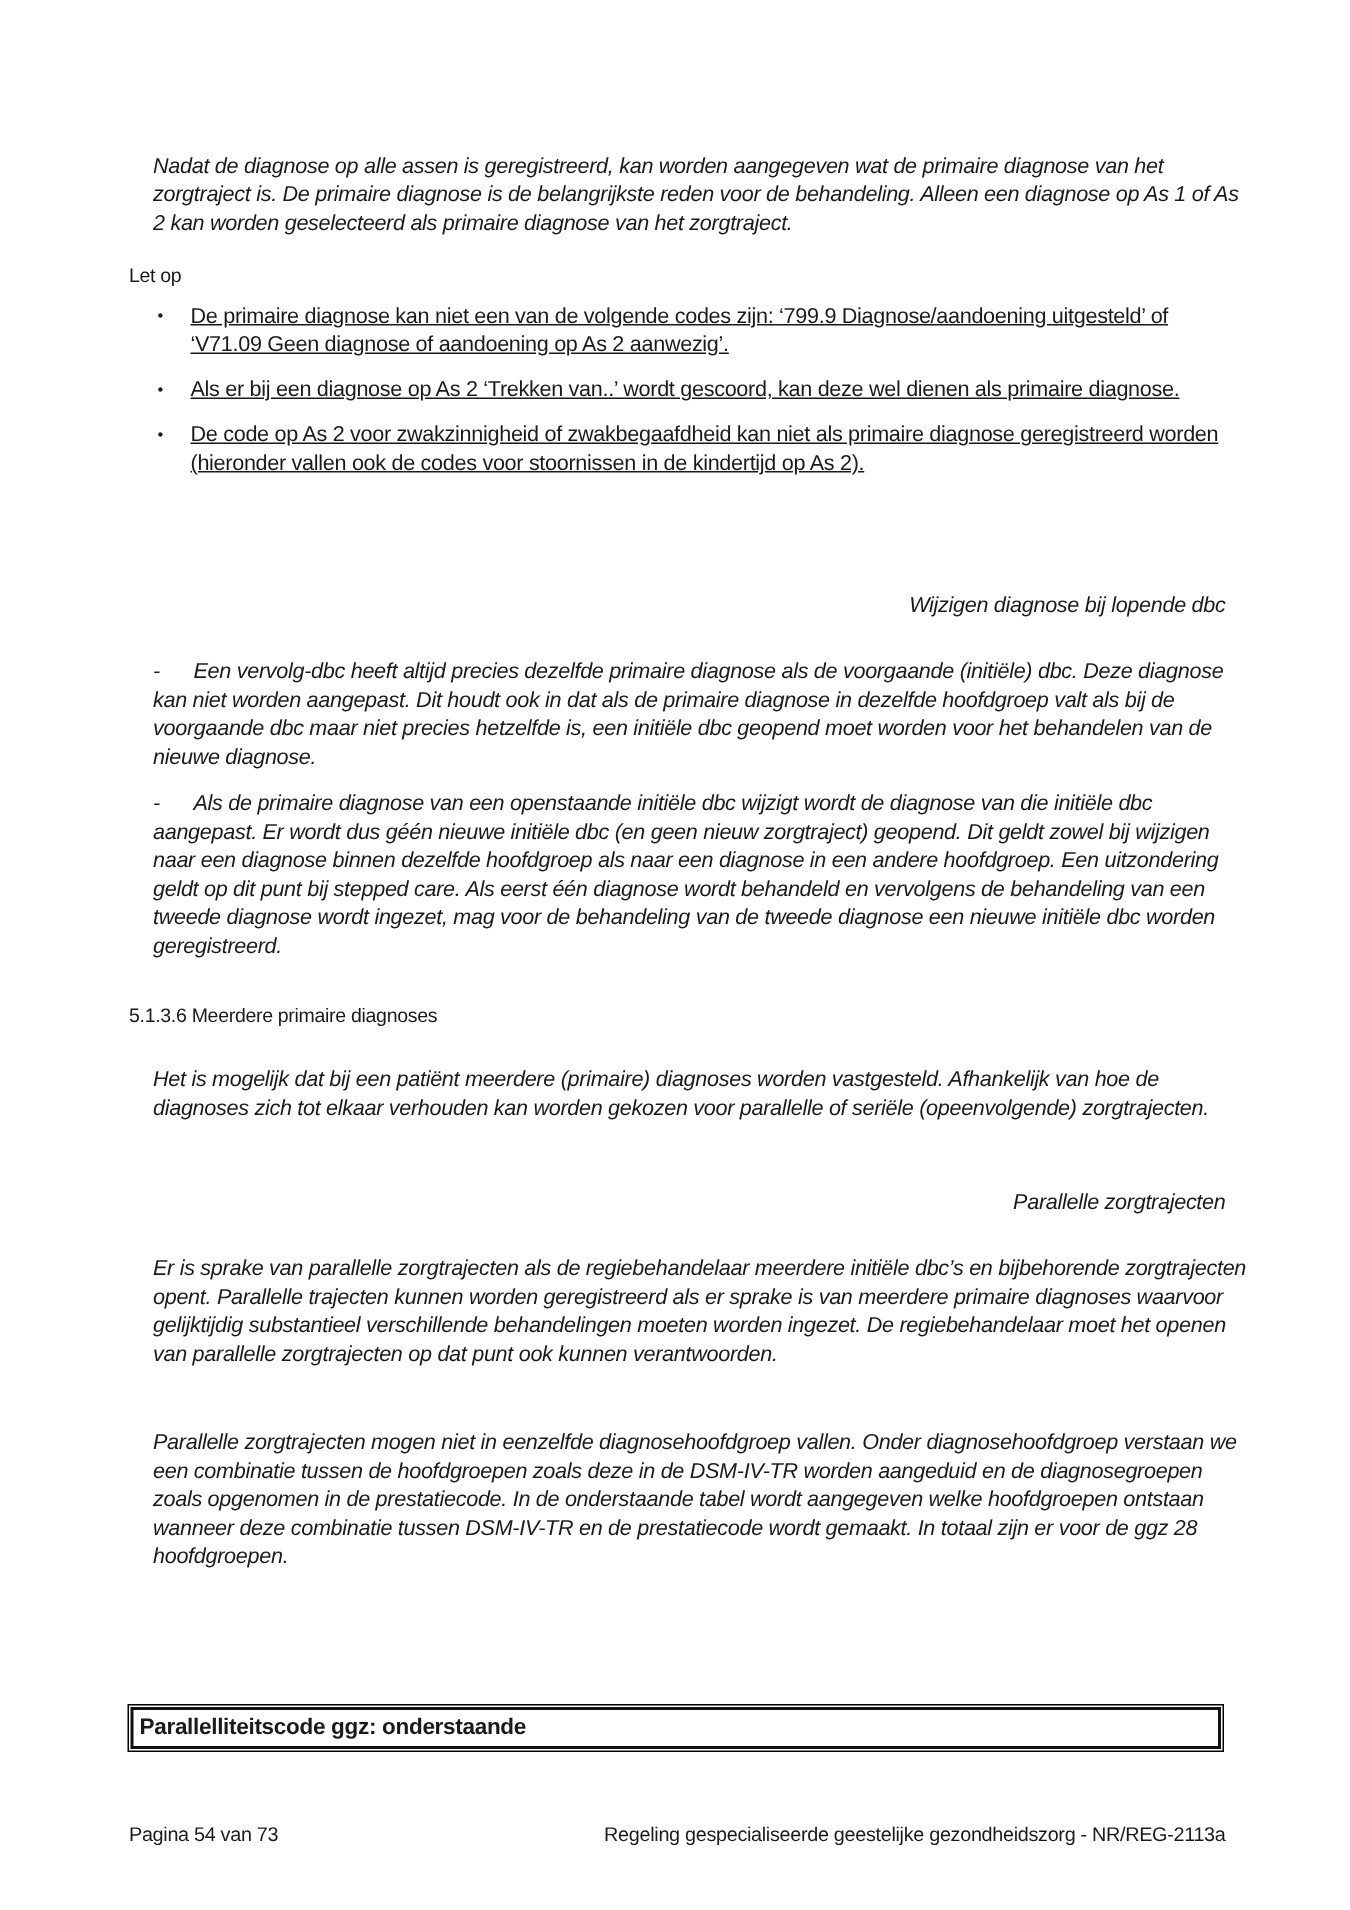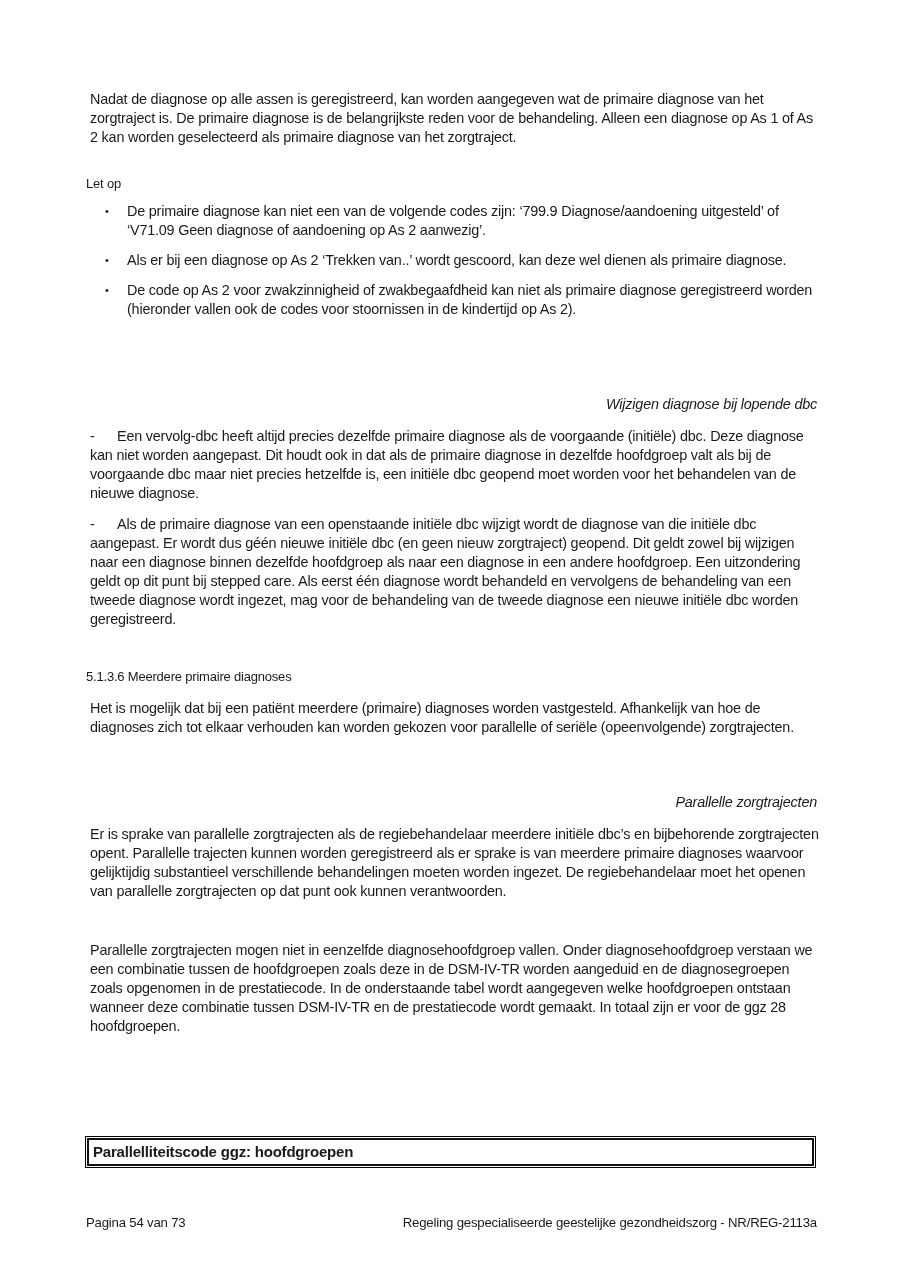--- a/index.html
+++ b/index.html
@@ -17,33 +17,33 @@
     overflow: hidden;
   }
   .block {
     position: absolute;
     left: 86px;
     width: 731px;
     font-size: 14.4px;
     line-height: 19px;
     letter-spacing: -0.2px;
   }
-  .para { margin: 4px; }
+  .para { margin: 16px; font-style: italic; }
   .heading { margin: 0; font-size: 13px; font-weight: normal; }
   .italic-heading { margin: 0; font-size: 14.4px; font-weight: normal; font-style: italic; text-align: right; }
   .bullet-list { list-style: none; margin: 0; padding: 0; }
   .bullet-item { display: flex; margin-bottom: 11px; }
   .bullet-marker {
     flex: none;
     width: 22px;
     margin-left: 19px;
     font-size: 11px;
     line-height: 19px;
   }
-  .bullet-text { flex: 1; }
+  .bullet-text { flex: 1; text-decoration: underline; }
   .dash-marker { display: inline-block; width: 27px; }
   .table-header-outer {
     position: absolute;
     left: 85px;
     top: 1136px;
     width: 731px;
     border: 1px solid #000000;
     padding: 1px;
     box-sizing: border-box;
   }
@@ -102,21 +102,21 @@
   <p class="block italic-heading" style="top:793px">Parallelle zorgtrajecten</p>
 
   <p class="block para" style="top:695px">Het is mogelijk dat bij een patiënt meerdere (primaire) diagnoses worden vastgesteld. Afhankelijk van hoe de diagnoses zich tot elkaar verhouden kan worden gekozen voor parallelle of seriële (opeenvolgende) zorgtrajecten.</p>
 
   <p class="block para" style="top:821px">Er is sprake van parallelle zorgtrajecten als de regiebehandelaar meerdere initiële dbc’s en bijbehorende zorgtrajecten opent. Parallelle trajecten kunnen worden geregistreerd als er sprake is van meerdere primaire diagnoses waarvoor gelijktijdig substantieel verschillende behandelingen moeten worden ingezet. De regiebehandelaar moet het openen van parallelle zorgtrajecten op dat punt ook kunnen verantwoorden.</p>
 
   <p class="block para" style="top:937px">Parallelle zorgtrajecten mogen niet in eenzelfde diagnosehoofdgroep vallen. Onder diagnosehoofdgroep verstaan we een combinatie tussen de hoofdgroepen zoals deze in de DSM-IV-TR worden aangeduid en de diagnosegroepen zoals opgenomen in de prestatiecode. In de onderstaande tabel wordt aangegeven welke hoofdgroepen ontstaan wanneer deze combinatie tussen DSM-IV-TR en de prestatiecode wordt gemaakt. In totaal zijn er voor de ggz 28 hoofdgroepen.</p>
 
   <div class="table-header-outer">
     <div class="table-header-inner">
-      <span>Parallelliteitscode ggz: hoofdgroepen</span>
+      <span>Parallelliteitscode ggz: onderstaande</span>
     </div>
   </div>
 
   <div class="block footer-row">
     <span>Pagina 54 van 73</span>
     <span>Regeling gespecialiseerde geestelijke gezondheidszorg - NR/REG-2113a</span>
   </div>
 
 </div>
 

